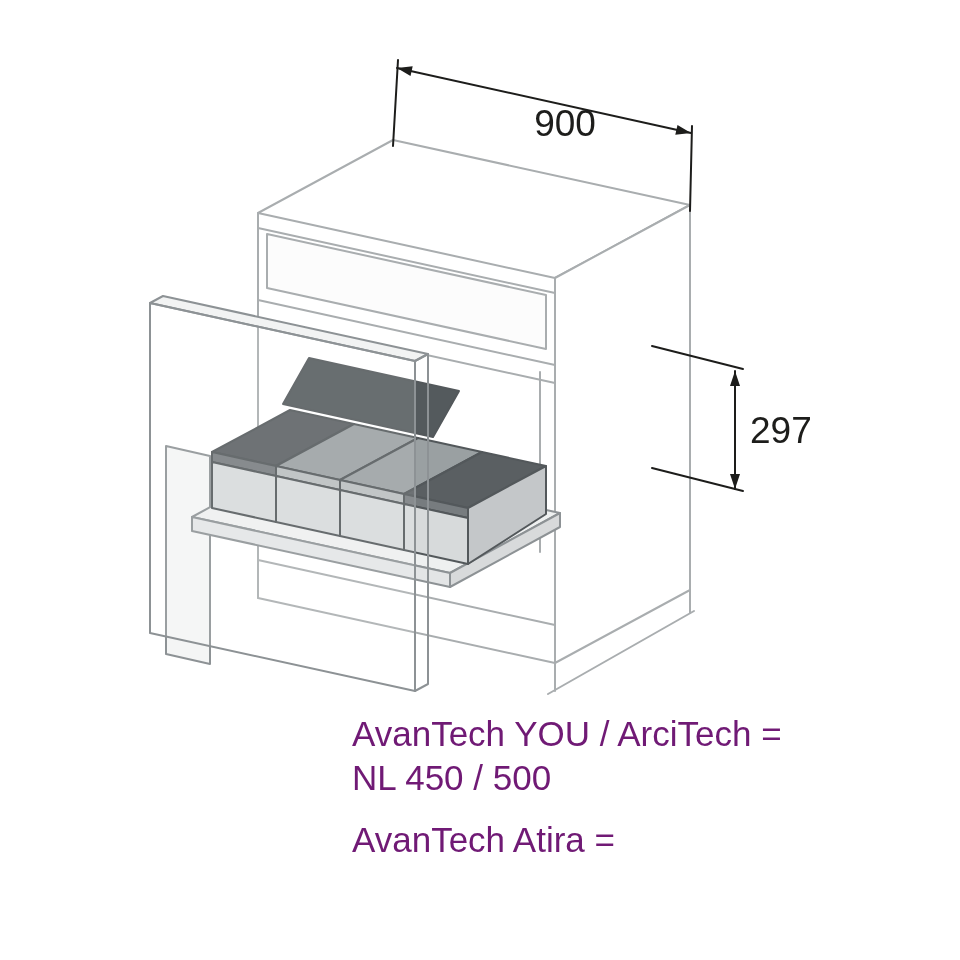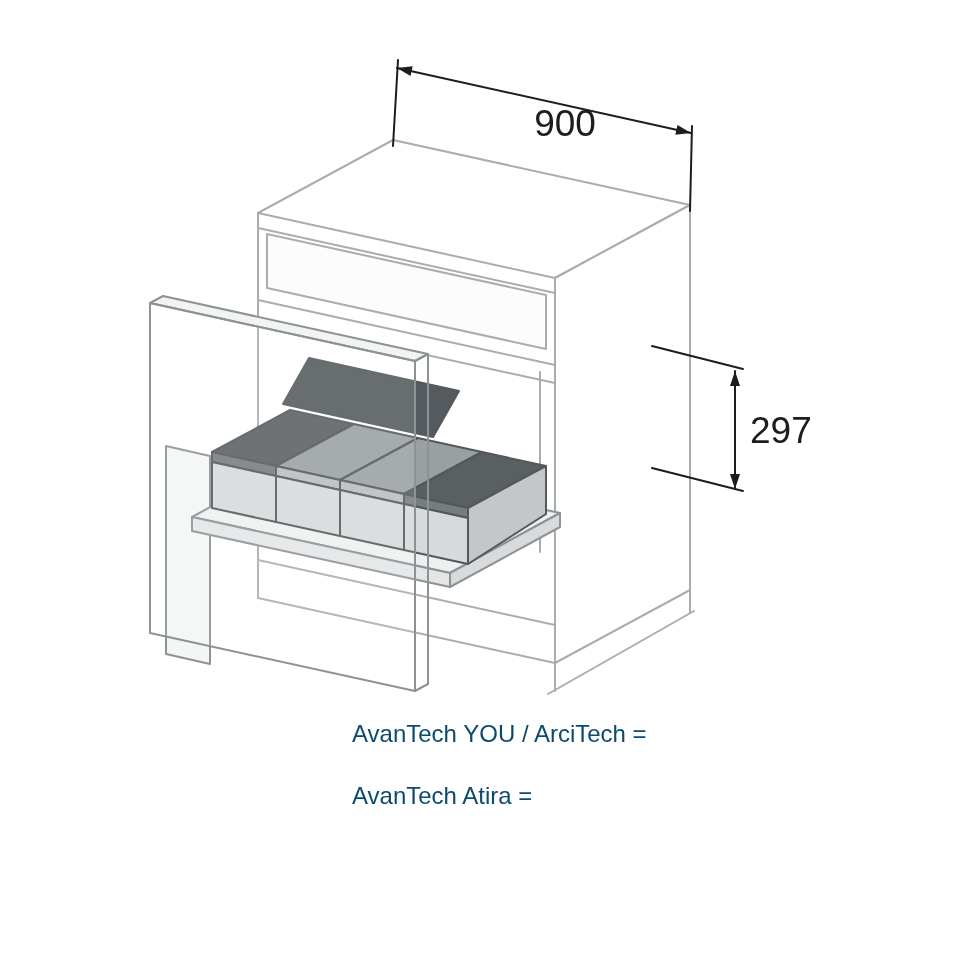--- a/index.html
+++ b/index.html
@@ -12,23 +12,23 @@
   }
   svg{position:absolute;left:0;top:0;}
   .dim-label{
     font-family:"Liberation Sans","DejaVu Sans",sans-serif;
     font-size:37px;
     fill:#1d1d1b;
   }
   .notes{
     position:absolute;
     left:352px;top:712px;
-    font-size:24px;
+    font-size:35px;
     line-height:44px;
-    color:#0c4a6e;
+    color:#701a75;
   }
   .notes .spacer{height:18px;}
 </style>
 </head>
 <body>
 
 <div class="canvas">
 
   <svg width="960" height="960" viewBox="0 0 960 960">
 
@@ -110,17 +110,18 @@
       <path d="M652,468 L743,491"></path>
       <path d="M735,371 L735,489"></path>
       <polygon fill="#1d1d1b" stroke="none" points="735,371 730,386 740,386"></polygon>
       <polygon fill="#1d1d1b" stroke="none" points="735,489 730,474 740,474"></polygon>
     </g>
     <text class="dim-label" x="750" y="443" text-anchor="start">297</text>
   </svg>
 
   <div class="notes">
     <div>AvanTech YOU / ArciTech =</div>
+    <div>NL 450 / 500</div>
     <div class="spacer"></div>
     <div>AvanTech Atira =</div>
   </div>
 
 </div>
 
 </body></html>

